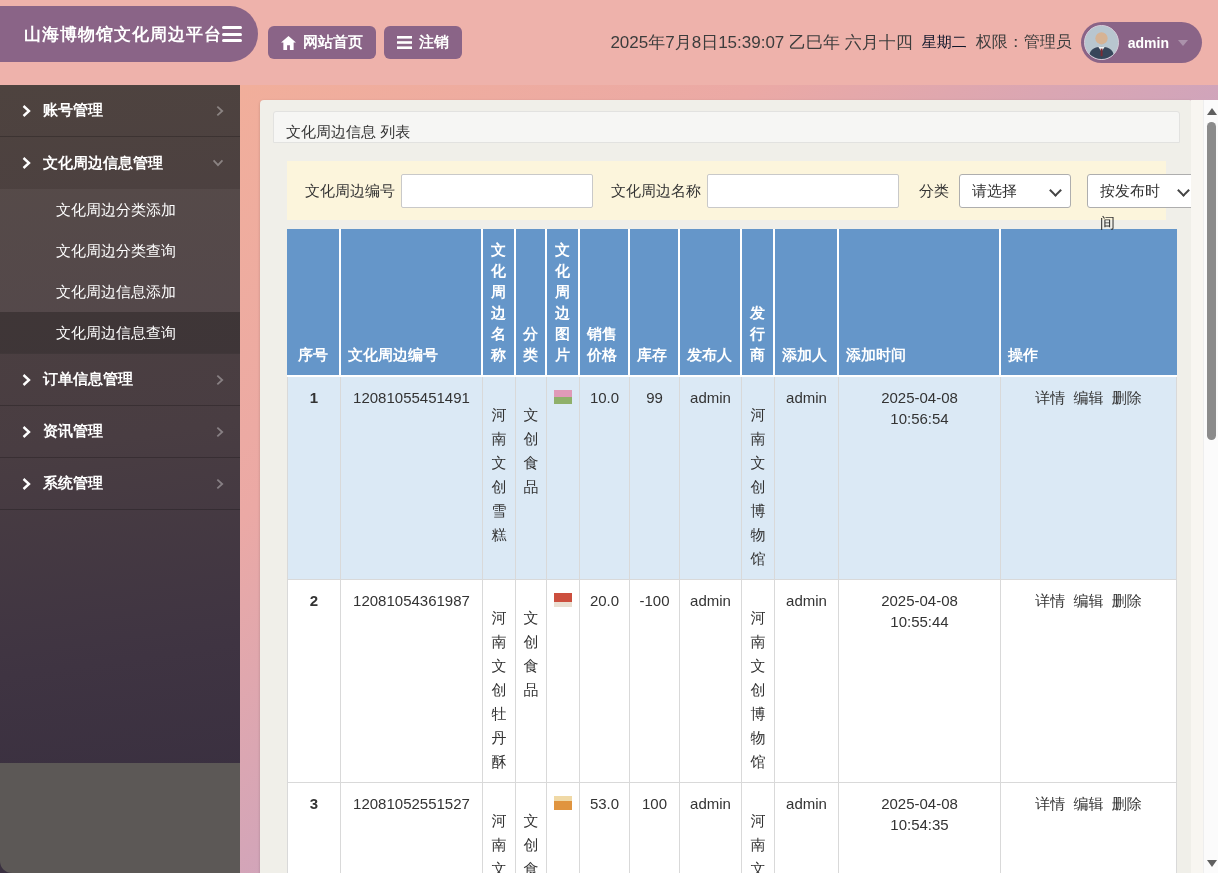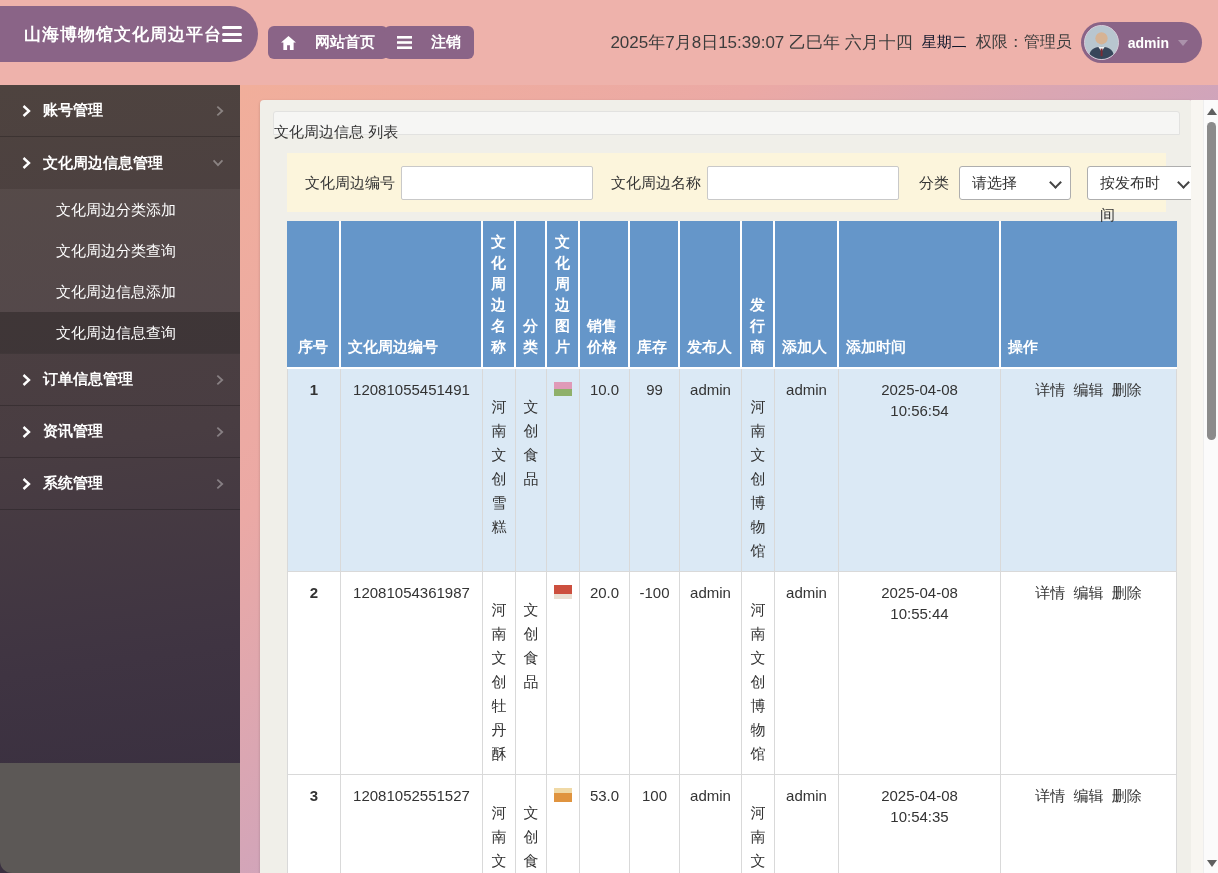--- a/index.html
+++ b/index.html
@@ -9,21 +9,21 @@
           background:linear-gradient(140deg,#f5b294 0%,#eba9a5 38%,#b8a0ce 78%,#8a5f88 100%); }
 
   
   .header { position:absolute; left:0; top:0; width:1218px; height:85px; background:#eeb2ab; z-index:30; }
   .logo-pill { position:absolute; left:0; top:6px; width:258px; height:56px; background:#8a6487;
                border-radius:0 32px 32px 0; display:flex; align-items:center; padding:0 16px 0 24px; z-index:31; }
   .logo-title { color:#fff; font-size:17px; font-weight:bold; letter-spacing:1px; flex:1; white-space:nowrap; }
   .hamburger { width:22px; height:16px; display:flex; flex-direction:column; justify-content:space-between; cursor:pointer; }
   .hamburger i { display:block; height:3px; background:#fff; border-radius:2px; }
   .nav-btn { position:absolute; top:26px; height:33px; background:#8a6487; border:none; border-radius:6px;
-             color:#fff; font-size:15px; font-weight:bold; display:flex; align-items:center; gap:19px;
+             color:#fff; font-size:15px; font-weight:bold; display:flex; align-items:center; gap:7px;
              padding:0 13px; cursor:pointer; font-family:inherit; }
   .nav-btn.home { left:268px; }
   .nav-btn.logout { left:384px; }
   .nav-btn svg { display:block; }
   .header-right { position:absolute; right:16px; top:0; height:85px; display:flex; align-items:center; gap:9px; }
   .dt-main { font-size:17px; color:#3c3c3c; }
   .dt-week { font-size:15px; color:#0f172a; }
   .dt-perm { font-size:16px; color:#3c3c3c; }
   .admin-pill { background:#8a6487; border-radius:21px; height:41px; display:flex; align-items:center;
                 gap:9px; padding:3px 14px 3px 3px; cursor:pointer; }
@@ -57,22 +57,22 @@
   .sb-arrow-down { position:absolute; bottom:6px; left:3px; width:0; height:0;
                    border-left:5px solid transparent; border-right:5px solid transparent;
                    border-top:7px solid #5f5f5f; cursor:pointer; }
   .sb-thumb { position:absolute; top:22px; left:3px; width:9px; height:318px; background:#8b8b8b;
               border-radius:5px; cursor:pointer; }
 
   
   .panel { position:absolute; left:260px; top:100px; width:933px; height:900px;
            background:#f0efe9; border-radius:4px; box-shadow:0 1px 3px rgba(0,0,0,0.18);
            padding:11px 13px; }
-  .panel-heading { height:24px; line-height:40px; background:#f6f6f4; border:1px solid #e2e2e0;
-                   border-radius:3px 3px 0 0; padding-left:0; font-size:15px; color:#333; }
+  .panel-heading { height:32px; line-height:40px; background:#f6f6f4; border:1px solid #e2e2e0;
+                   border-radius:3px 3px 0 0; padding-left:12px; font-size:15px; color:#333; }
   .panel-body { padding:18px 14px 0 14px; }
 
   
   .search-box { background:#fcf5dc; padding:13px 10px 12px 10px; margin-bottom:9px; }
   .search-row { display:flex; align-items:center; gap:6px; }
   .search-row + .search-row { margin-top:11px; }
   .s-label { font-size:15px; color:#333; white-space:nowrap; }
   .s-input { width:192px; height:34px; border:1px solid #c9c9c9; border-radius:2px; background:#fff;
              font-size:14px; padding:0 8px; font-family:inherit; }
   .sel { position:relative; height:34px; background:#fff; border:1px solid #aeaeae; border-radius:3px;

